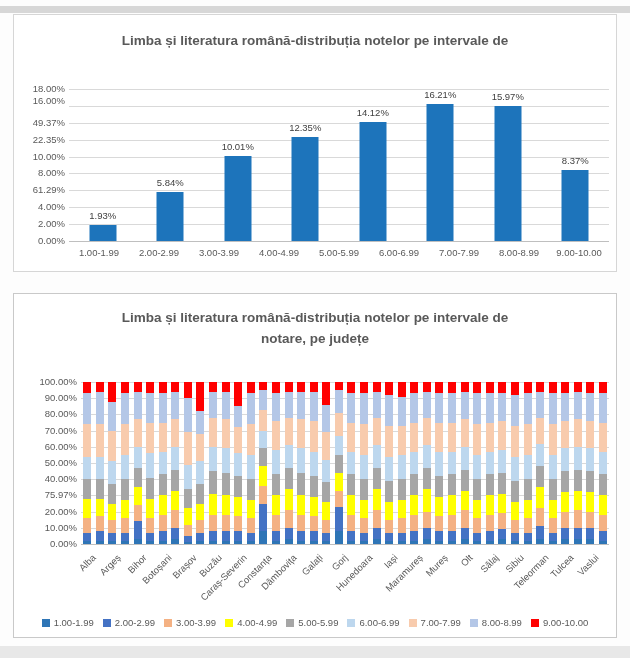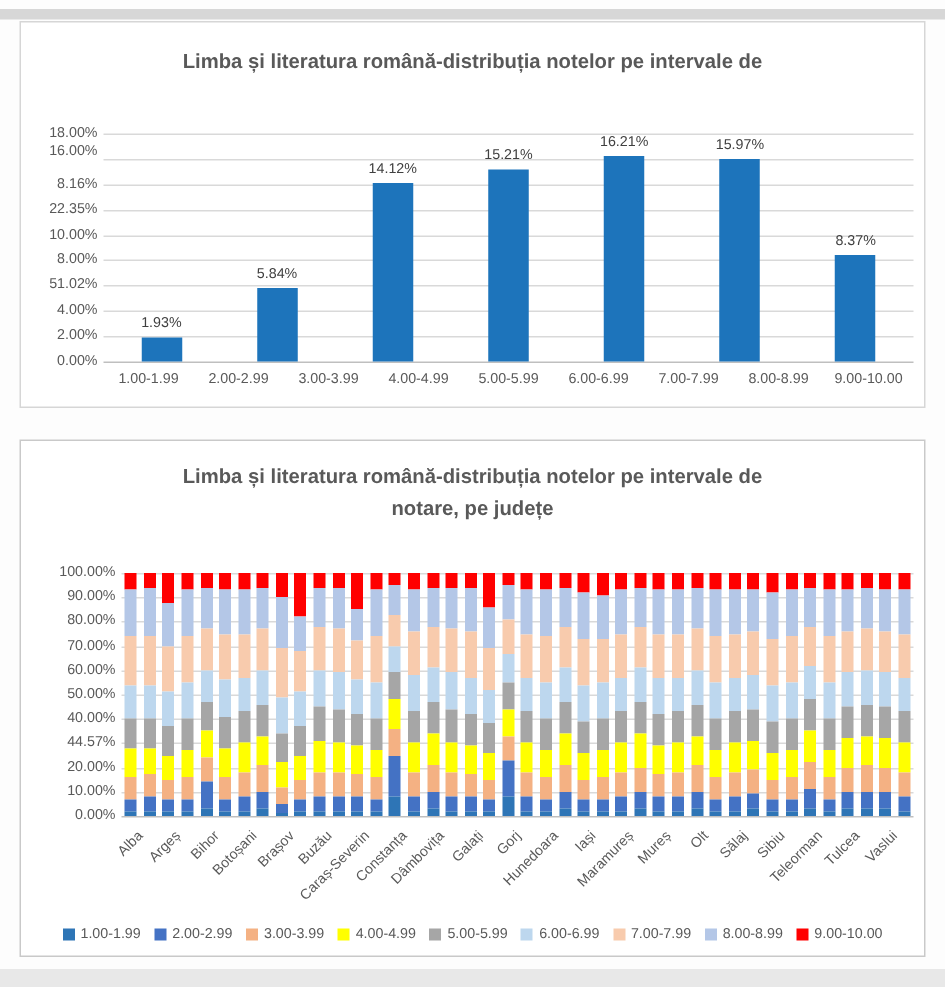--- a/index.html
+++ b/index.html
@@ -55,25 +55,25 @@
 <div class="top-band"></div>
 <div class="bottom-band"></div>
 
 <div id="card1" class="card">
   <div class="chart-title">
     <div>Limba și literatura română-distribuția notelor pe intervale de</div>
   </div>
   <div id="yaxis1" class="yaxis">
       <div class="ytick" style="top: -5px;">18.00%</div>
       <div class="ytick" style="top: 7px; text-align: center;">16.00%</div>
-      <div class="ytick" style="top: 28.7778px;">8.16%</div>
+      <div class="ytick" style="top: 28.7778px;">49.37%</div>
       <div class="ytick" style="top: 45.6667px;">22.35%</div>
       <div class="ytick" style="top: 62.5556px;">10.00%</div>
       <div class="ytick" style="top: 79.4444px;">8.00%</div>
-      <div class="ytick" style="top: 96.3333px;">51.02%</div>
+      <div class="ytick" style="top: 96.3333px;">61.29%</div>
       <div class="ytick" style="top: 113.222px;">4.00%</div>
       <div class="ytick" style="top: 130.111px;">2.00%</div>
       <div class="ytick" style="top: 147px;">0.00%</div>
     </div>
   <div id="plot1" class="plot">
       <div class="gl" style="top: 0%;"></div>
       <div class="gl" style="top: 11.1111%;"></div>
       <div class="gl" style="top: 22.2222%;"></div>
       <div class="gl" style="top: 33.3333%;"></div>
       <div class="gl" style="top: 44.4444%;"></div>
@@ -85,26 +85,30 @@
       <div class="slots">
         <div class="slot">
           <div class="bar1" style="height: 10.7222%; background: rgb(29, 116, 187);"></div>
           <div class="dlabel" style="bottom: calc(10.7222% + 4px);">1.93%</div>
         </div>
         <div class="slot">
           <div class="bar1" style="height: 32.4444%; background: rgb(29, 116, 187);"></div>
           <div class="dlabel" style="bottom: calc(32.4444% + 4px);">5.84%</div>
         </div>
         <div class="slot">
+          <div class="bar1" style="height: 55.6111%; background: rgb(29, 116, 187);"></div>
+          <div class="dlabel" style="bottom: calc(55.6111% + 4px);">10.01%</div>
+        </div>
+        <div class="slot">
+          <div class="bar1" style="height: 68.6111%; background: rgb(29, 116, 187);"></div>
+          <div class="dlabel" style="bottom: calc(68.6111% + 4px);">12.35%</div>
+        </div>
+        <div class="slot">
           <div class="bar1" style="height: 78.4444%; background: rgb(29, 116, 187);"></div>
           <div class="dlabel" style="bottom: calc(78.4444% + 4px);">14.12%</div>
-        </div>
-        <div class="slot">
-          <div class="bar1" style="height: 84.5%; background: rgb(29, 116, 187);"></div>
-          <div class="dlabel" style="bottom: calc(84.5% + 4px);">15.21%</div>
         </div>
         <div class="slot">
           <div class="bar1" style="height: 90.0556%; background: rgb(29, 116, 187);"></div>
           <div class="dlabel" style="bottom: calc(90.0556% + 4px);">16.21%</div>
         </div>
         <div class="slot">
           <div class="bar1" style="height: 88.7222%; background: rgb(29, 116, 187);"></div>
           <div class="dlabel" style="bottom: calc(88.7222% + 4px);">15.97%</div>
         </div>
         <div class="slot">
@@ -132,21 +136,21 @@
     <div>notare, pe județe</div>
   </div>
   <div id="yaxis2" class="yaxis">
       <div class="ytick" style="top: -5px;">100.00%</div>
       <div class="ytick" style="top: 11.2px;">90.00%</div>
       <div class="ytick" style="top: 27.4px;">80.00%</div>
       <div class="ytick" style="top: 43.6px;">70.00%</div>
       <div class="ytick" style="top: 59.8px;">60.00%</div>
       <div class="ytick" style="top: 76px;">50.00%</div>
       <div class="ytick" style="top: 92.2px;">40.00%</div>
-      <div class="ytick" style="top: 108.4px;">44.57%</div>
+      <div class="ytick" style="top: 108.4px;">75.97%</div>
       <div class="ytick" style="top: 124.6px;">20.00%</div>
       <div class="ytick" style="top: 140.8px;">10.00%</div>
       <div class="ytick" style="top: 157px;">0.00%</div>
     </div>
   <div id="plot2" class="plot">
       <div class="gl" style="top: 0%;"></div>
       <div class="gl" style="top: 10%;"></div>
       <div class="gl" style="top: 20%;"></div>
       <div class="gl" style="top: 30%;"></div>
       <div class="gl" style="top: 40%;"></div>

